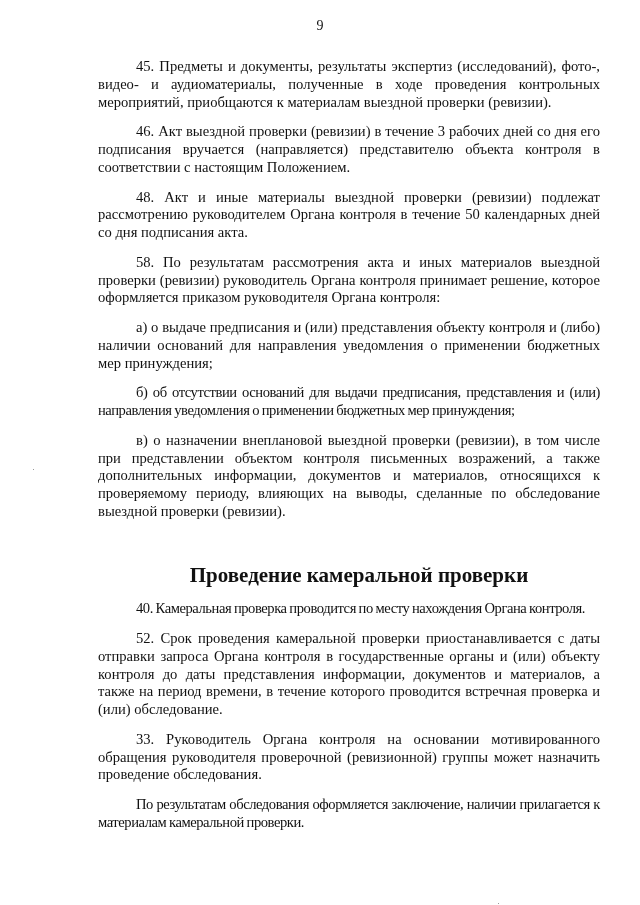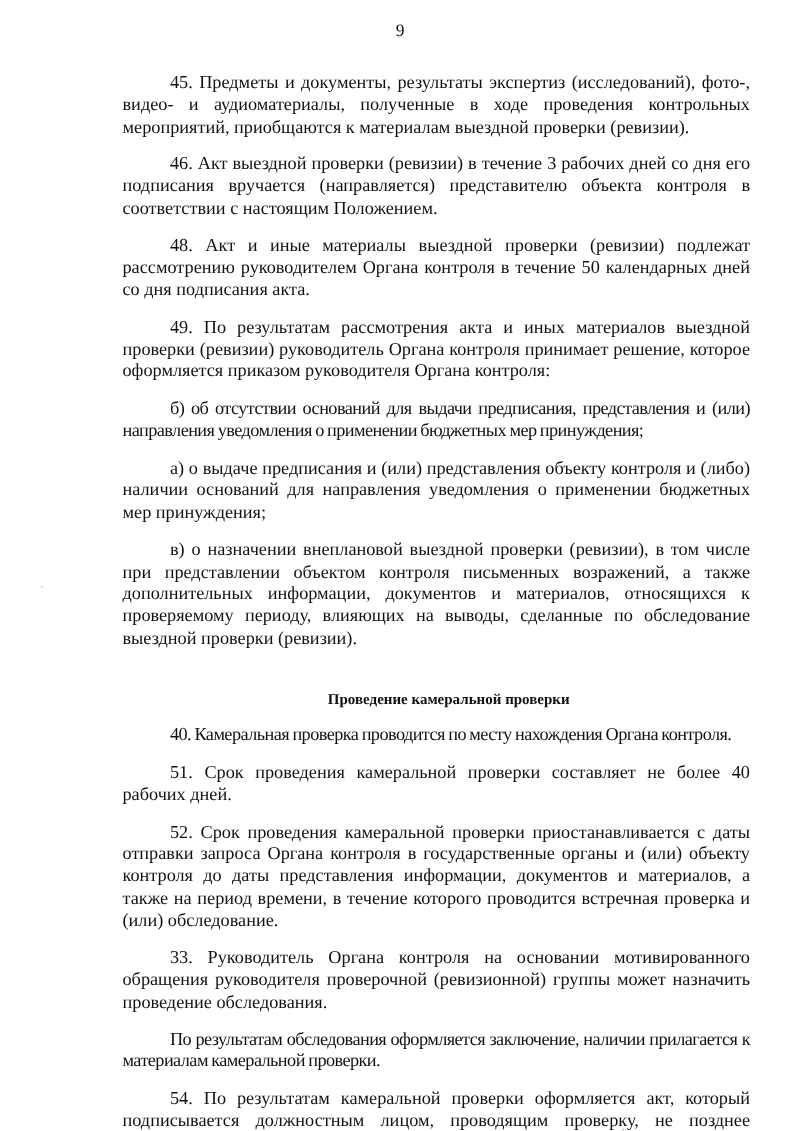--- a/index.html
+++ b/index.html
@@ -16,45 +16,43 @@
     position: absolute; top: 46px; left: 86px; width: 526px;
     font-size: 14.6px; line-height: 17.75px;
   }
   .p {
     margin: 12px; text-align: justify; text-indent: 38px;
     hyphens: none;
   }
   .p.tight { letter-spacing: -0.45px; word-spacing: -0.5px; }
   .gap { height: 18px; }
   .heading {
-    margin: 0; text-align: center; font-weight: bold;
-    font-size: 12px; line-height: 17.75px; padding-left: 20px;
+    margin: 16px; text-align: center; font-weight: bold;
+    font-size: 21px; line-height: 17.75px; padding-left: 20px;
   }
   .speck { position: absolute; width: 1px; height: 1px; background: #999; }
 </style>
 </head>
 <body>
 
 <div class="page-number">9</div>
 
 <div class="content">
   <p class="p">45. Предметы и документы, результаты экспертиз (исследований), фото-, видео- и аудиоматериалы, полученные в ходе проведения контрольных мероприятий, приобщаются к материалам выездной проверки (ревизии).</p>
   <p class="p">46. Акт выездной проверки (ревизии) в течение 3 рабочих дней со дня его подписания вручается (направляется) представителю объекта контроля в соответствии с настоящим Положением.</p>
   <p class="p">48. Акт и иные материалы выездной проверки (ревизии) подлежат рассмотрению руководителем Органа контроля в течение 50 календарных дней со дня подписания акта.</p>
-  <p class="p">49. По результатам рассмотрения акта и иных материалов выездной проверки (ревизии) руководитель Органа контроля принимает решение, которое оформляется приказом руководителя Органа контроля:</p>
+  <p class="p">58. По результатам рассмотрения акта и иных материалов выездной проверки (ревизии) руководитель Органа контроля принимает решение, которое оформляется приказом руководителя Органа контроля:</p>
+  <p class="p">а) о выдаче предписания и (или) представления объекту контроля и (либо) наличии оснований для направления уведомления о применении бюджетных мер принуждения;</p>
   <p class="p tight">б) об отсутствии оснований для выдачи предписания, представления и (или) направления уведомления о применении бюджетных мер принуждения;</p>
-  <p class="p">а) о выдаче предписания и (или) представления объекту контроля и (либо) наличии оснований для направления уведомления о применении бюджетных мер принуждения;</p>
   <p class="p">в) о назначении внеплановой выездной проверки (ревизии), в том числе при представлении объектом контроля письменных возражений, а также дополнительных информации, документов и материалов, относящихся к проверяемому периоду, влияющих на выводы, сделанные по обследование выездной проверки (ревизии).</p>
 
   <div class="gap"></div>
 
   <h2 class="heading">Проведение камеральной проверки</h2>
 
   <p class="p tight">40. Камеральная проверка проводится по месту нахождения Органа контроля.</p>
-  <p class="p">51. Срок проведения камеральной проверки составляет не более 40 рабочих дней.</p>
   <p class="p">52. Срок проведения камеральной проверки приостанавливается с даты отправки запроса Органа контроля в государственные органы и (или) объекту контроля до даты представления информации, документов и материалов, а также на период времени, в течение которого проводится встречная проверка и (или) обследование.</p>
   <p class="p">33. Руководитель Органа контроля на основании мотивированного обращения руководителя проверочной (ревизионной) группы может назначить проведение обследования.</p>
   <p class="p tight">По результатам обследования оформляется заключение, наличии прилагается к материалам камеральной проверки.</p>
-  <p class="p">54. По результатам камеральной проверки оформляется акт, который подписывается должностным лицом, проводящим проверку, не позднее последнего дня срока проведения камеральной проверки.</p>
 </div>
 
 <div class="speck" style="left:33px; top:469px;"></div>
 <div class="speck" style="left:498px; top:903px;"></div>
 
 </body></html>

